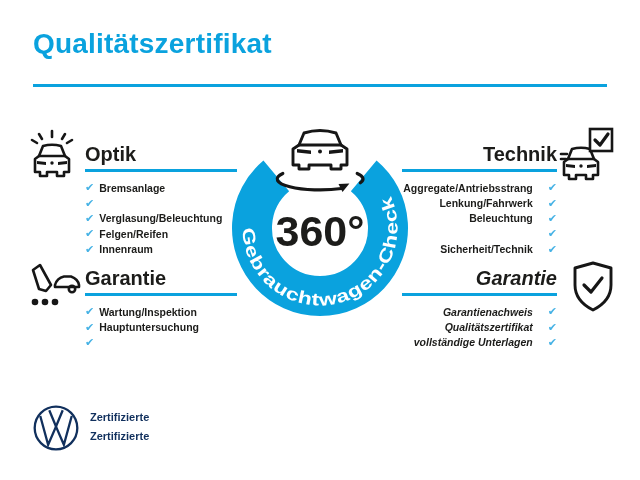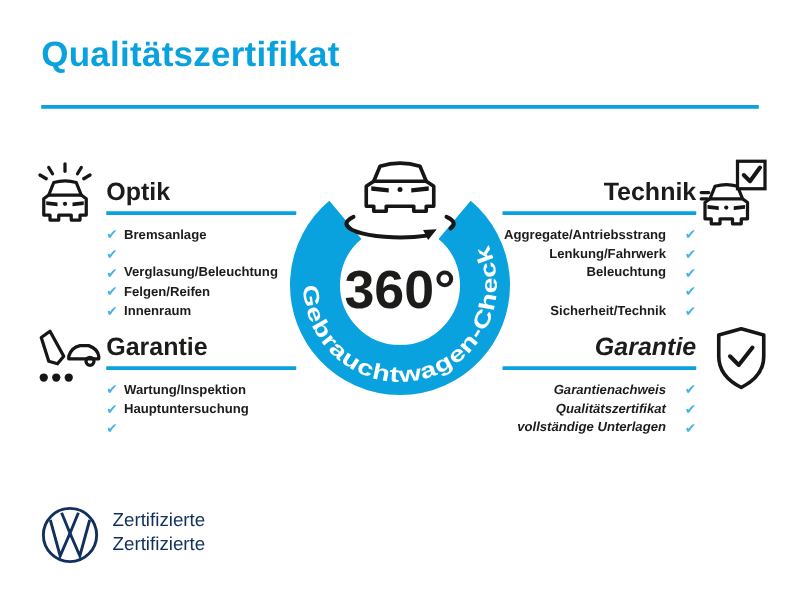--- a/index.html
+++ b/index.html
@@ -31,21 +31,21 @@
   
   .icon svg{display:block;}
   .stroke{fill:none;stroke:#161616;stroke-width:2.6;stroke-linecap:round;stroke-linejoin:round;}
   .stroke-thick{fill:none;stroke:#161616;stroke-width:3.2;stroke-linecap:round;stroke-linejoin:round;}
   .fillink{fill:#161616;stroke:none;}
   
   .ring-arc{fill:none;stroke:var(--accent);stroke-width:40;}
   .ring-text{fill:#ffffff;font-weight:700;font-size:17.5px;letter-spacing:.5px;font-family:"Liberation Sans","DejaVu Sans",sans-serif;}
   .degree{fill:var(--ink);font-weight:700;font-size:43px;font-family:"Liberation Sans","DejaVu Sans",sans-serif;}
   
-  .brand-text{left:90px;top:408px;font-size:15px;font-weight:400;color:var(--navy);line-height:18.5px;}
+  .brand-text{left:90px;top:408px;font-size:11px;font-weight:700;color:var(--navy);line-height:18.5px;}
   .navy-stroke{fill:none;stroke:var(--navy);stroke-width:2.4;stroke-linejoin:miter;}
 </style>
 </head>
 <body>
 
 <div class="abs page-title">Qualitätszertifikat</div>
 <div class="abs title-rule"></div>
 
 <div class="abs icon" style="left:26px;top:129px;">
   <svg width="52" height="54" viewBox="0 0 52 54">

